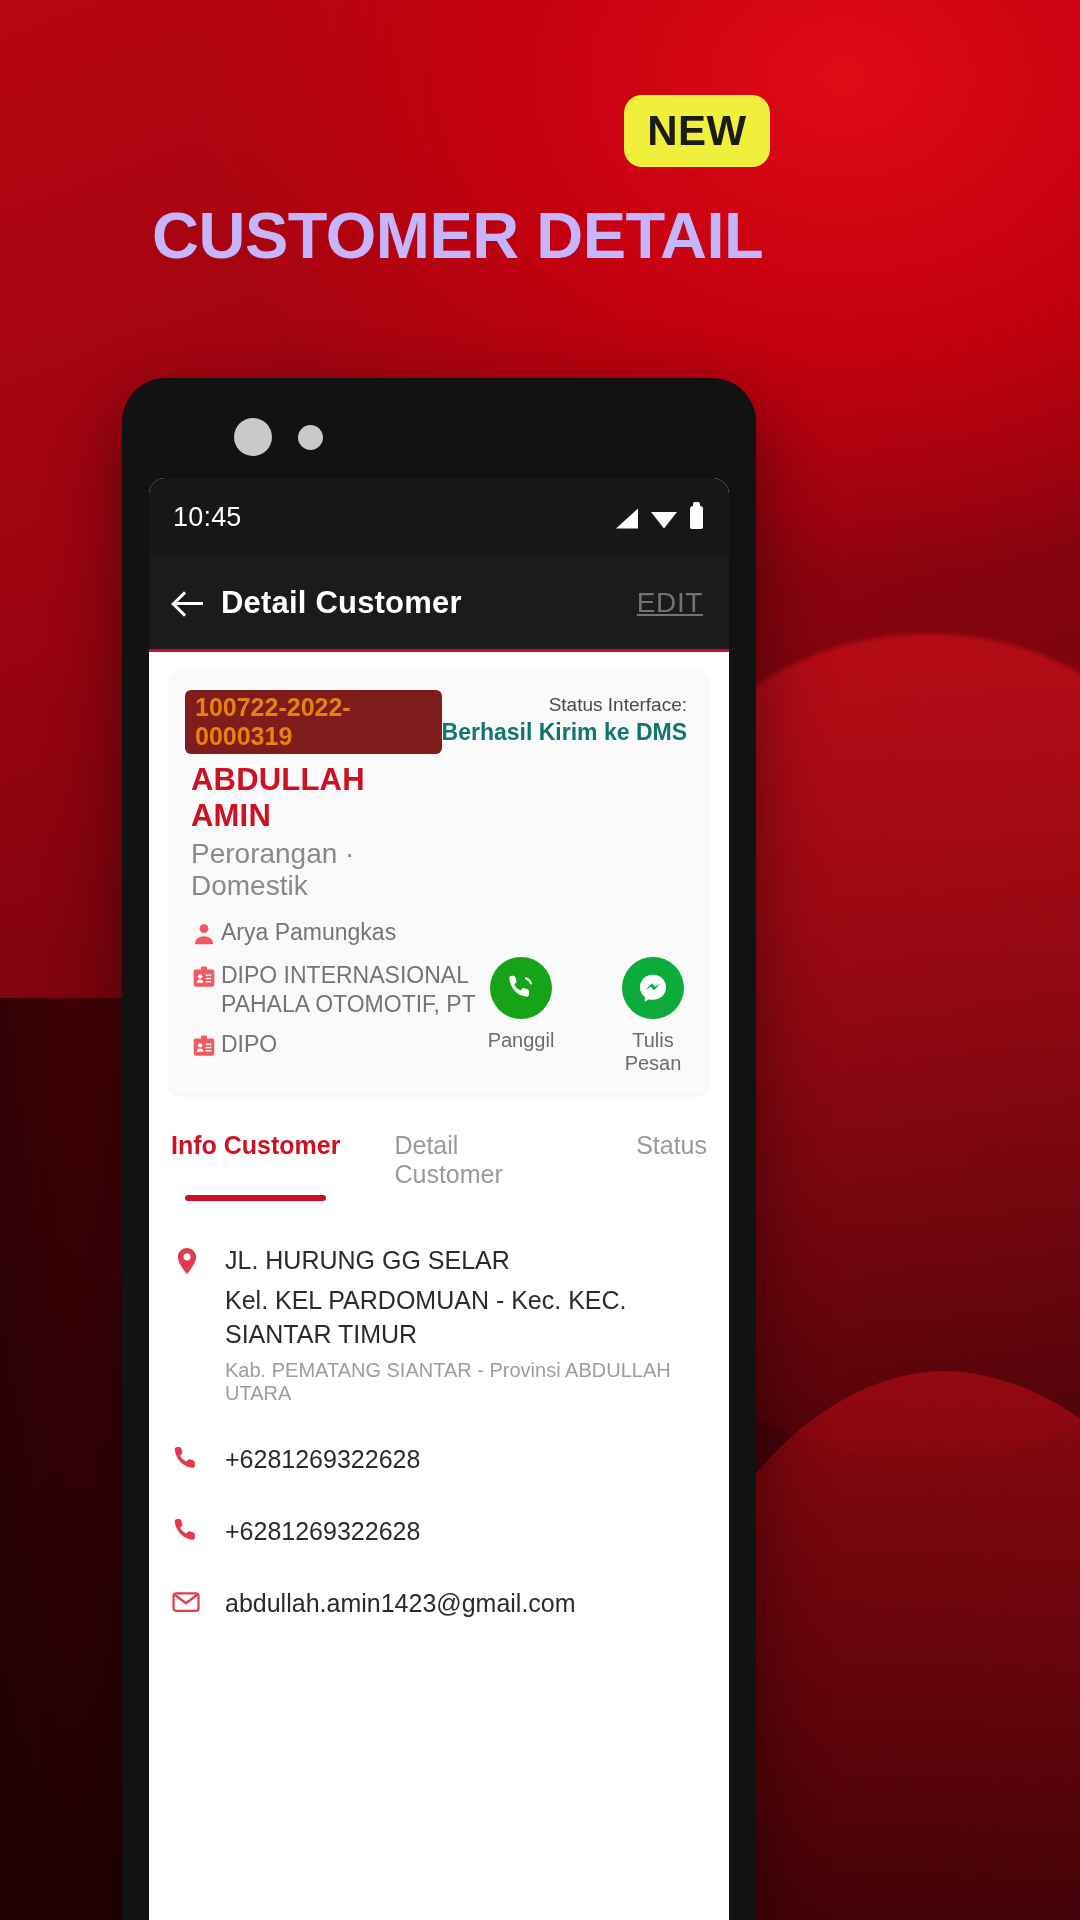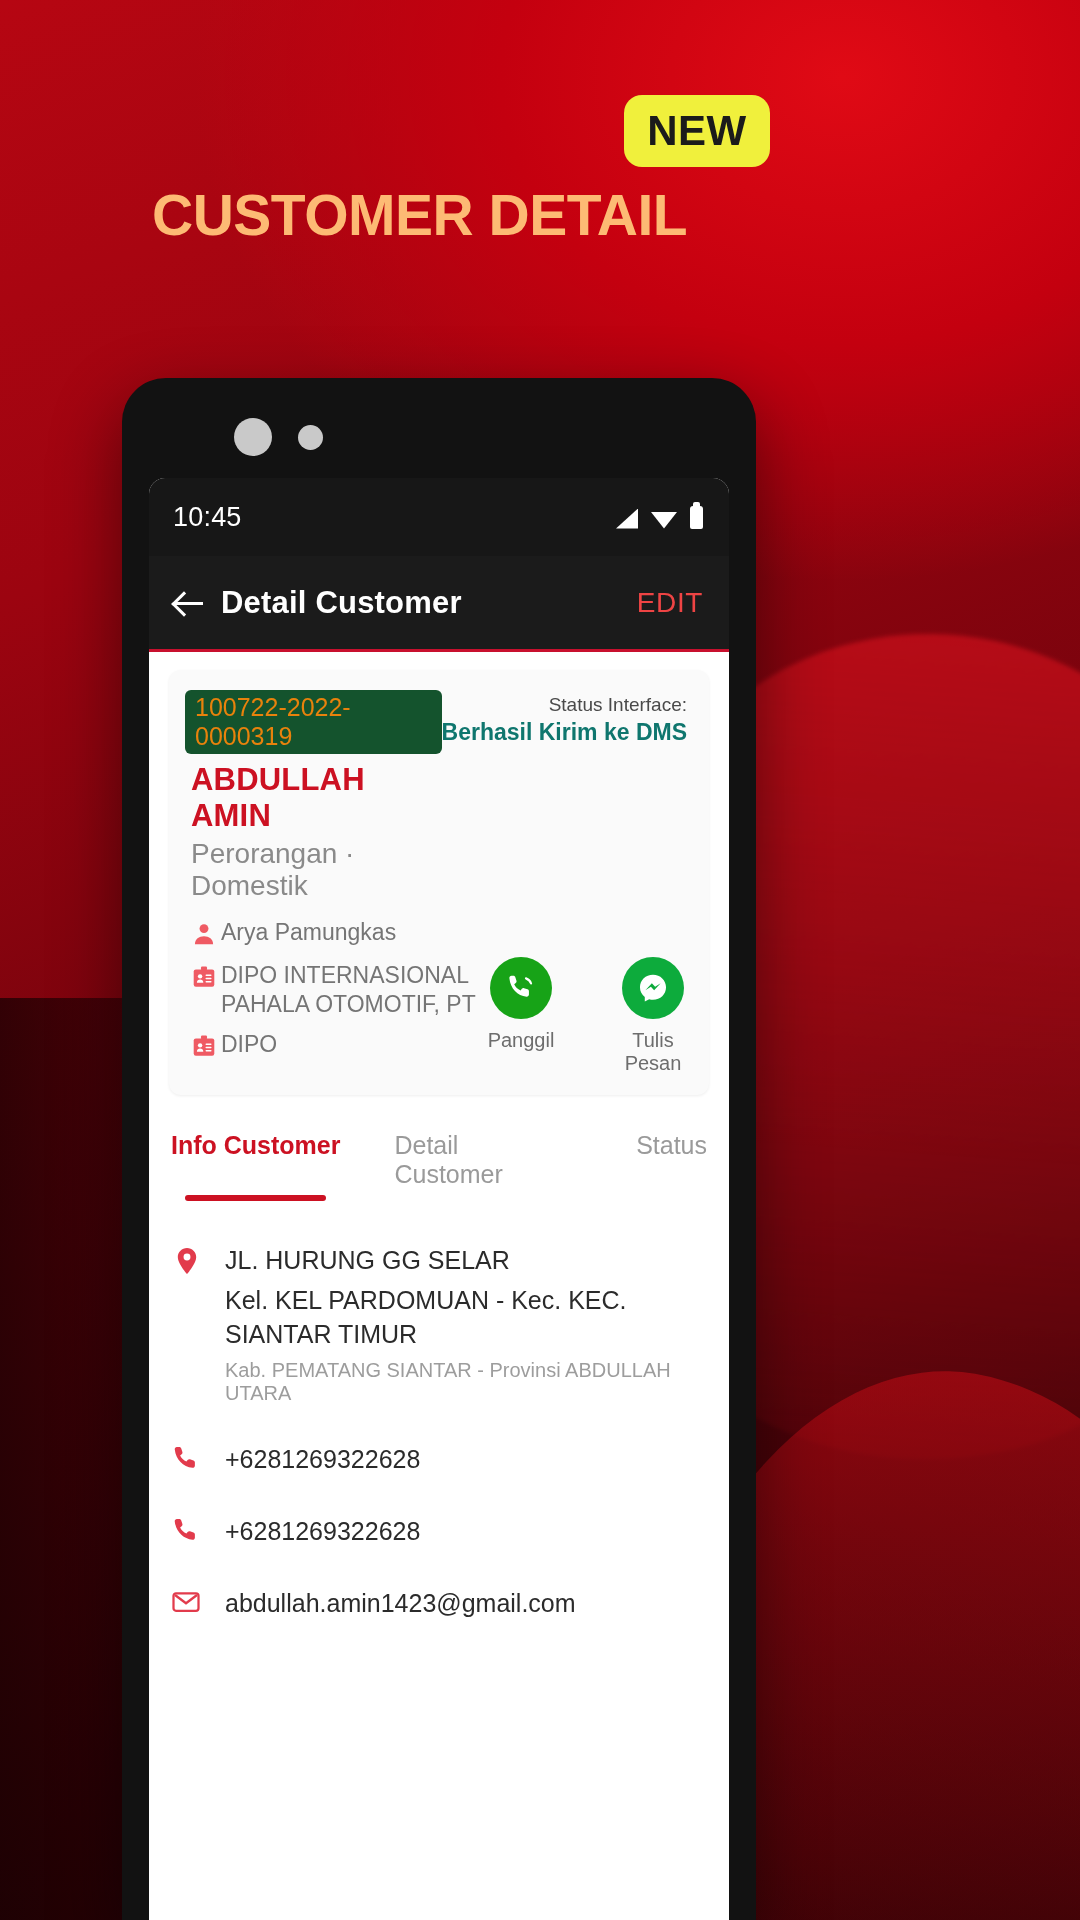--- a/index.html
+++ b/index.html
@@ -49,25 +49,25 @@
     background:#f0f03c;
     border-radius:18px;
     display:flex; align-items:center; justify-content:center;
   }
   .badge-new span {
     font-size:42px; font-weight:bold; color:#1b1b1b;
     letter-spacing:.5px;
   }
   .headline {
     position:absolute;
-    left:152px; top:186px;
+    left:152px; top:202px;
     width:800px;
-    font-size:57px;
+    font-size:65px;
     font-weight:bold;
-    color:#fdba74;
+    color:#c4b5fd;
     letter-spacing:-0.5px;
     line-height:1.05;
   }
 
   
   .phone {
     position:absolute;
     left:122px; top:378px;
     width:634px; height:1542px;
     background:#121212;
@@ -144,41 +144,42 @@
     width:15px; height:15px;
     border-left:3px solid #fff; border-bottom:3px solid #fff;
     transform:rotate(45deg);
   }
   .appbar-title {
     color:#fff; font-size:31px; font-weight:bold;
     letter-spacing:.2px;
   }
   .appbar-action {
     margin-left:auto;
-    color:#ef4444; font-size:28px; font-weight:500;
+    color:#737373; font-size:28px; font-weight:500;
     letter-spacing:.6px;
+    text-decoration:underline;
   }
 
   
   .card-wrap { padding:18px 20px 0 20px; background:#fff; }
   .card {
     background:#fafafa;
     border-radius:12px;
     padding:20px 22px 22px 22px;
     position:relative;
     min-height:282px;
     box-shadow:0 1px 3px rgba(0,0,0,.07);
   }
   .card-top { display:flex; align-items:flex-start; }
   .card-left { flex:1 1 auto; min-width:0; }
   .cust-id {
     display:inline-block;
-    font-size:25px; font-weight:normal;
+    font-size:25px; font-weight:bold;
     color:#e8820c;
-    background:#14532d;
+    background:#7f1d1d;
     border-radius:6px;
     padding:3px 10px;
     margin-left:-6px;
   }
   .cust-name {
     font-size:31px; font-weight:bold;
     color:#cc1122;
     margin-top:8px;
     letter-spacing:.2px;
   }

